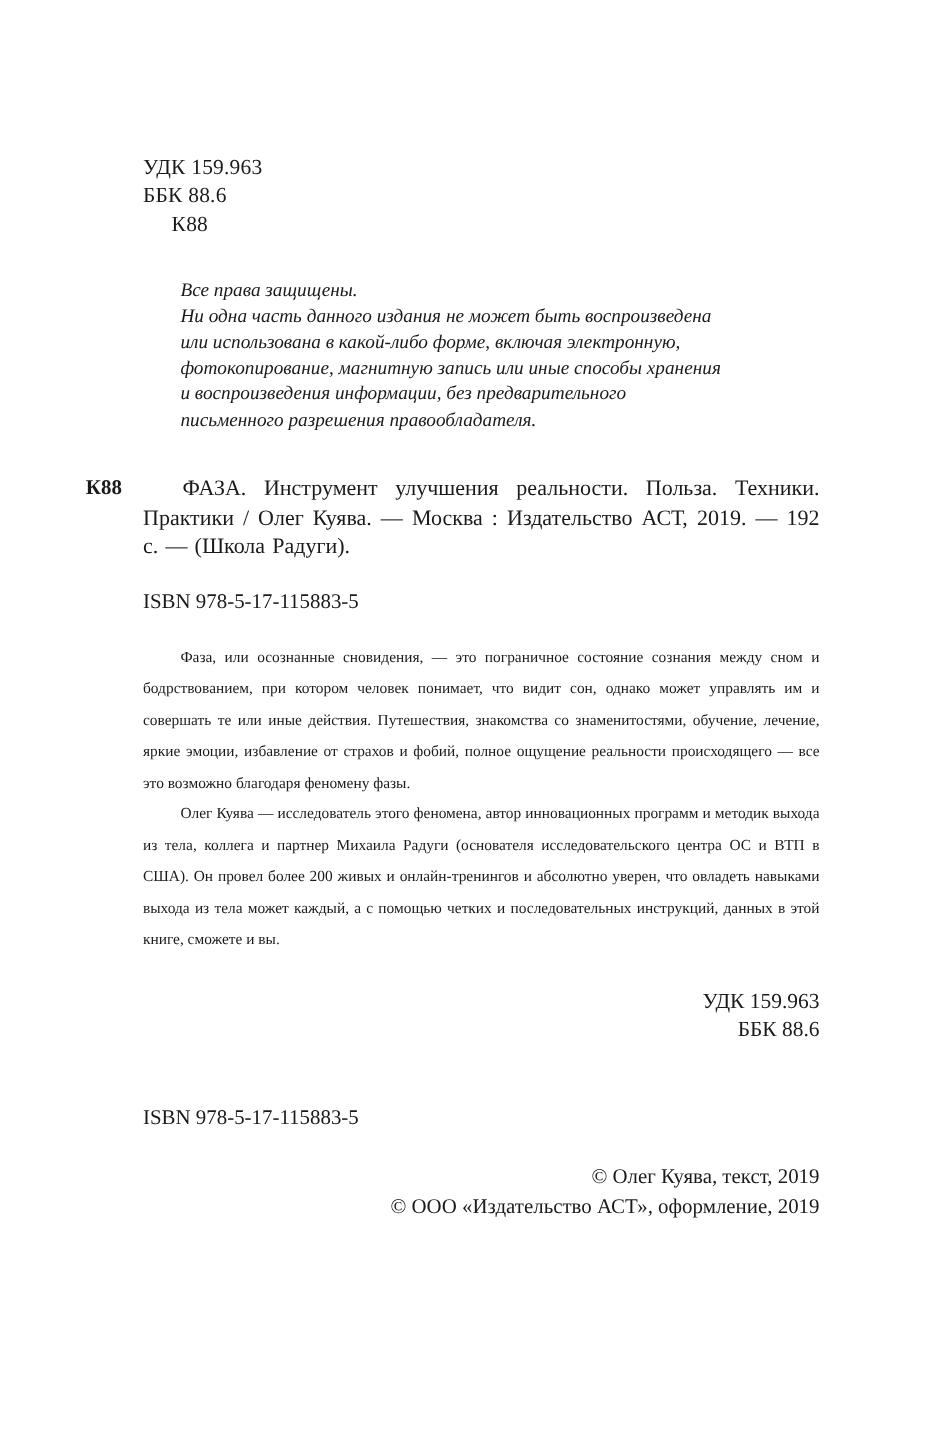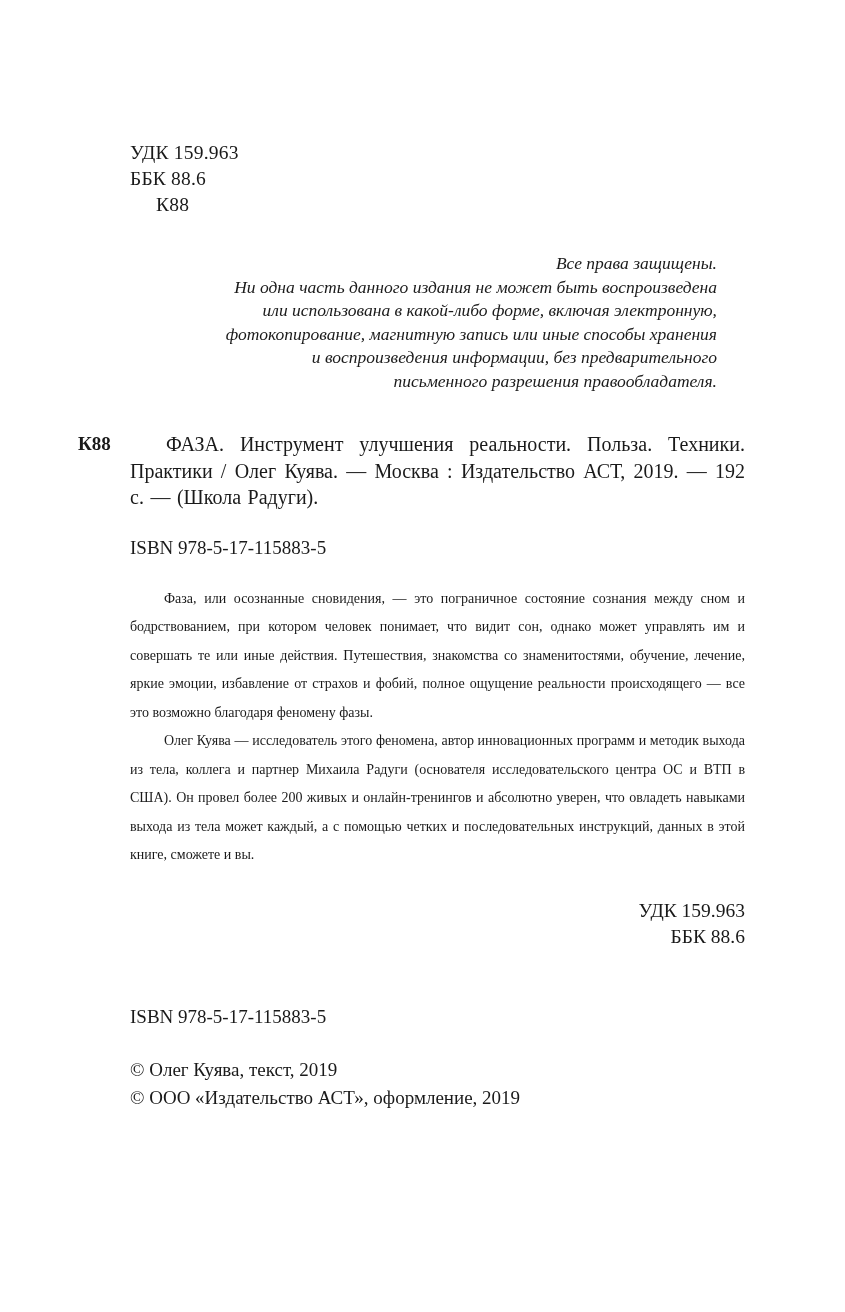--- a/index.html
+++ b/index.html
@@ -35,21 +35,21 @@
     font-size: 19.5px;
     line-height: 26px;
     letter-spacing: 0.2px;
   }
   .codes .code-line { white-space: pre; }
   .codes .code-indent { display: inline-block; width: 26px; }
 
   
   .rights {
     margin-top: 34px;
-    text-align: right;
+    text-align: left;
     font-style: italic;
     font-size: 17.5px;
     line-height: 23.5px;
     padding: 0 28px 0 34px;
   }
   .rights div { white-space: nowrap; }
 
   
   .biblio {
     margin-top: 38px;
@@ -108,21 +108,21 @@
     line-height: 26px;
   }
 
   .isbn-bottom {
     margin-top: 56px;
     font-size: 19px;
   }
 
   .copyright {
     margin-top: 28px;
-    text-align: left;
+    text-align: right;
     font-size: 19px;
     line-height: 28px;
   }
 </style>
 </head>
 <body>
 
 <div class="page">
   <div class="content">
 

